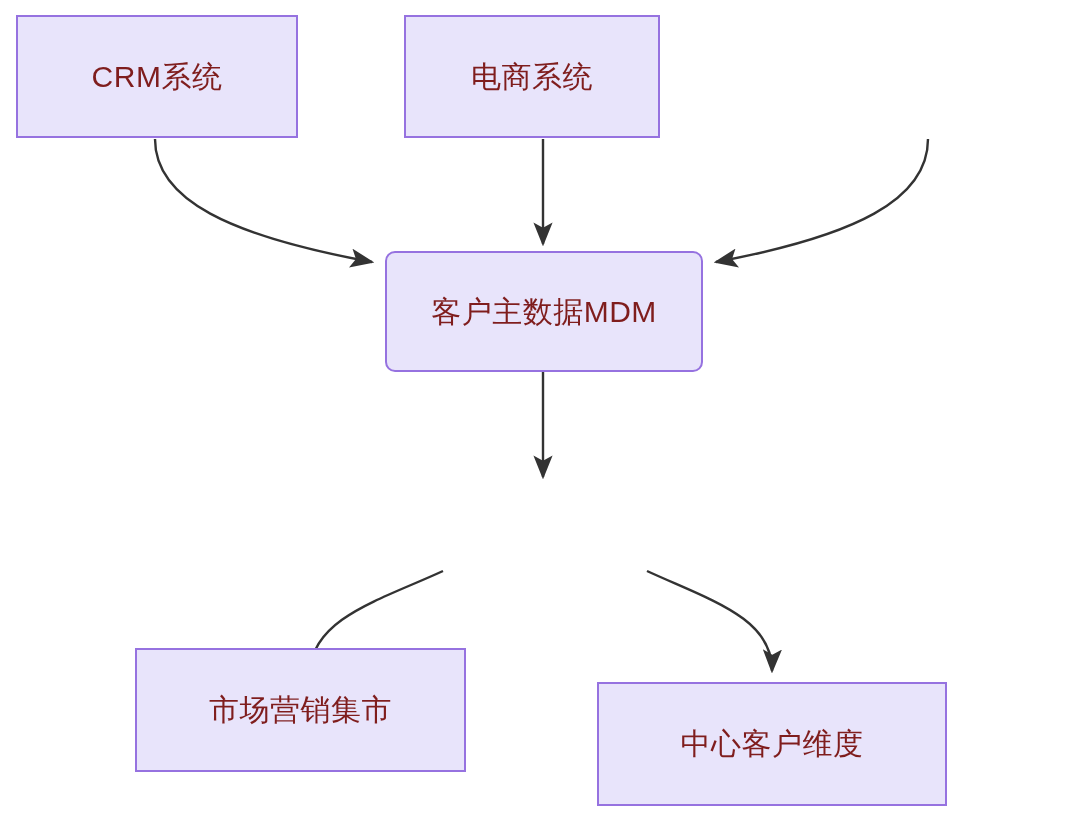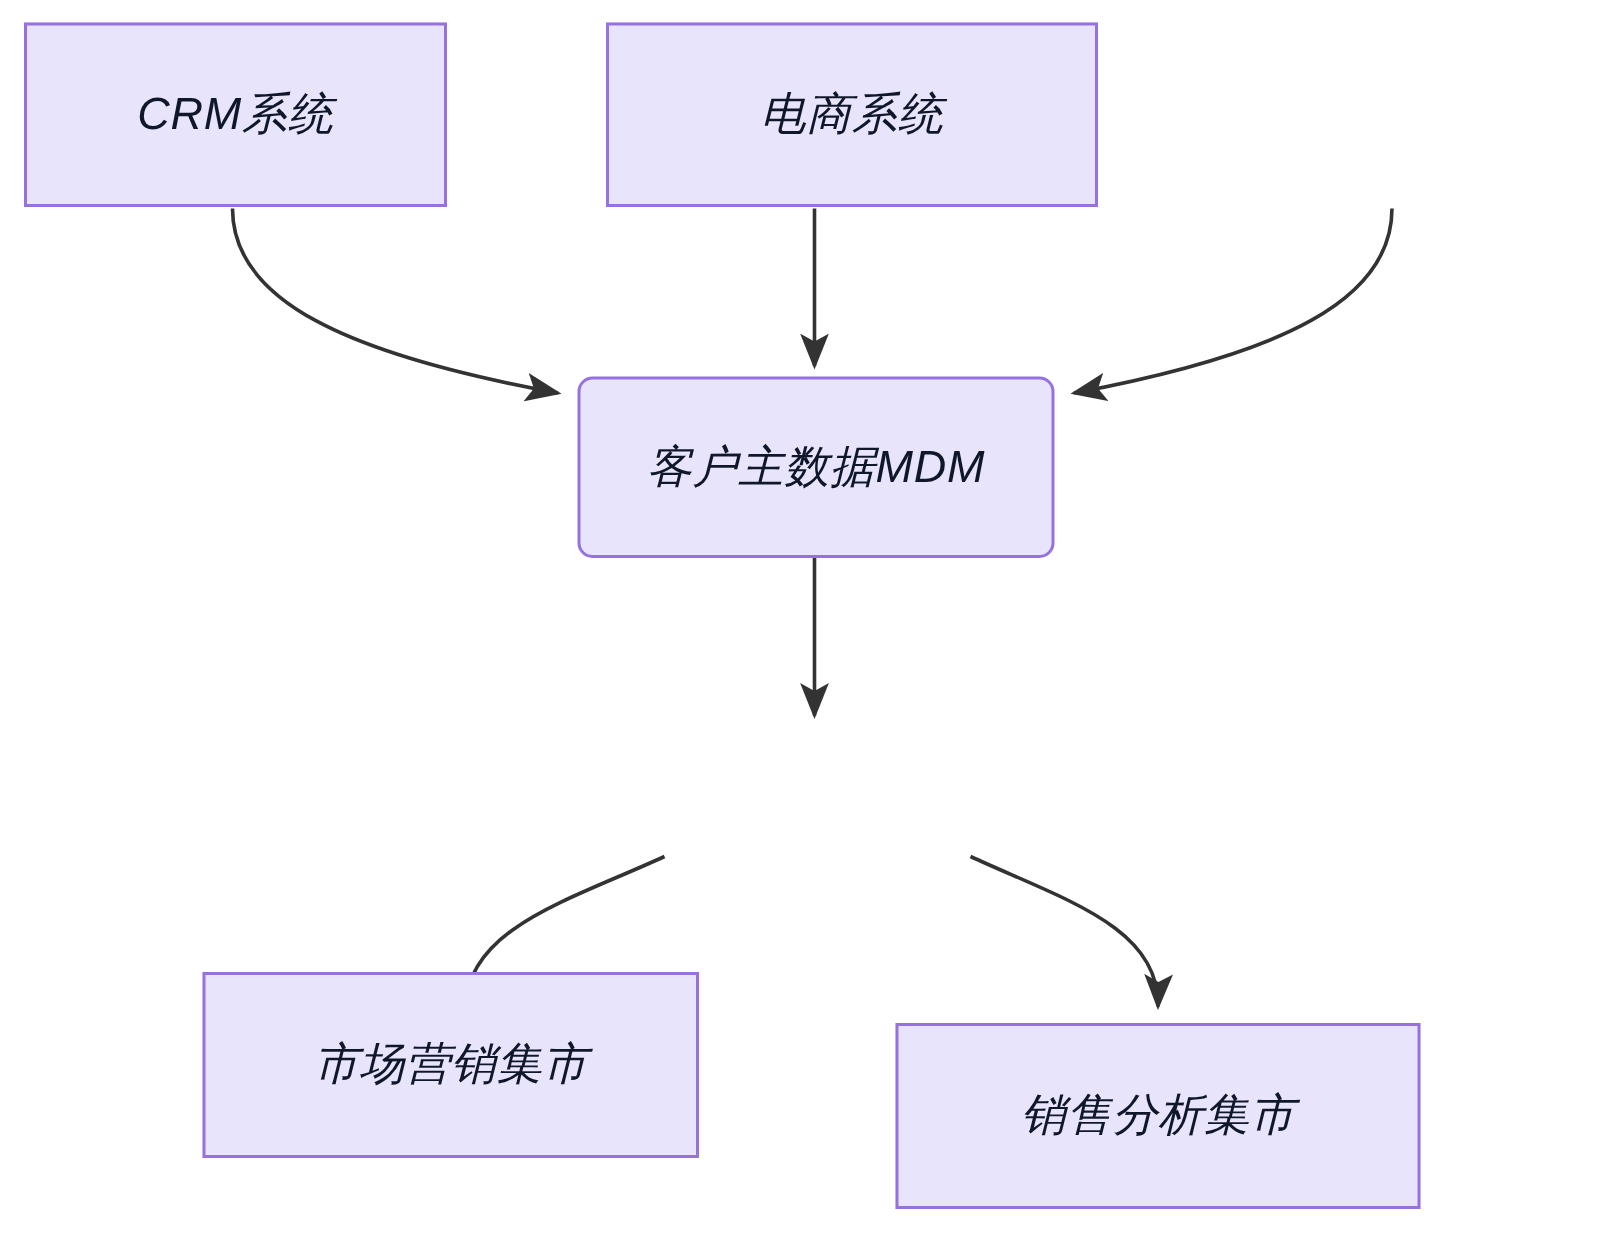--- a/index.html
+++ b/index.html
@@ -27,27 +27,26 @@
     pointer-events: none;
   }
   .node {
     position: absolute;
     box-sizing: border-box;
     display: flex;
     align-items: center;
     justify-content: center;
     background: #e8e4fb;
     border: 2px solid #9672e0;
-    color: #0f172a;
+    color: #7f1d1d;
     font-size: 30px;
     line-height: 1.2;
     letter-spacing: 0.5px;
     white-space: nowrap;
     z-index: 2;
-    font-style: italic;
   }
   .node.rounded {
     border-radius: 10px;
   }
   .node.subroutine {
     border-radius: 0;
   }
   .node.subroutine .sub-bar {
     position: absolute;
     top: 0;
@@ -85,31 +84,31 @@
 
     <path d="M 443 571 C 380 600, 313 618, 310 671" fill="none" stroke="#333333" stroke-width="2.4" marker-end="url(#arrowhead)"></path>
 
     <path d="M 647 571 C 710 600, 773 618, 772 671" fill="none" stroke="#333333" stroke-width="2.4" marker-end="url(#arrowhead)"></path>
   </svg>
 
   <div class="node" style="left:16px; top:15px; width:282px; height:123px;">
     <span class="node-label">CRM系统</span>
   </div>
 
-  <div class="node" style="left:404px; top:15px; width:328px; height:123px;">
+  <div class="node" style="left:404px; top:15px; width:256px; height:123px;">
     <span class="node-label">电商系统</span>
   </div>
 
 
   <div class="node rounded" style="left:385px; top:251px; width:318px; height:121px;">
     <span class="node-label">客户主数据MDM</span>
   </div>
 
 
   <div class="node" style="left:135px; top:648px; width:331px; height:124px;">
     <span class="node-label">市场营销集市</span>
   </div>
 
   <div class="node" style="left:597px; top:682px; width:350px; height:124px;">
-    <span class="node-label">销售分析集市</span>
+    <span class="node-label">中心客户维度</span>
   </div>
 
 </div>
 
 </body></html>

